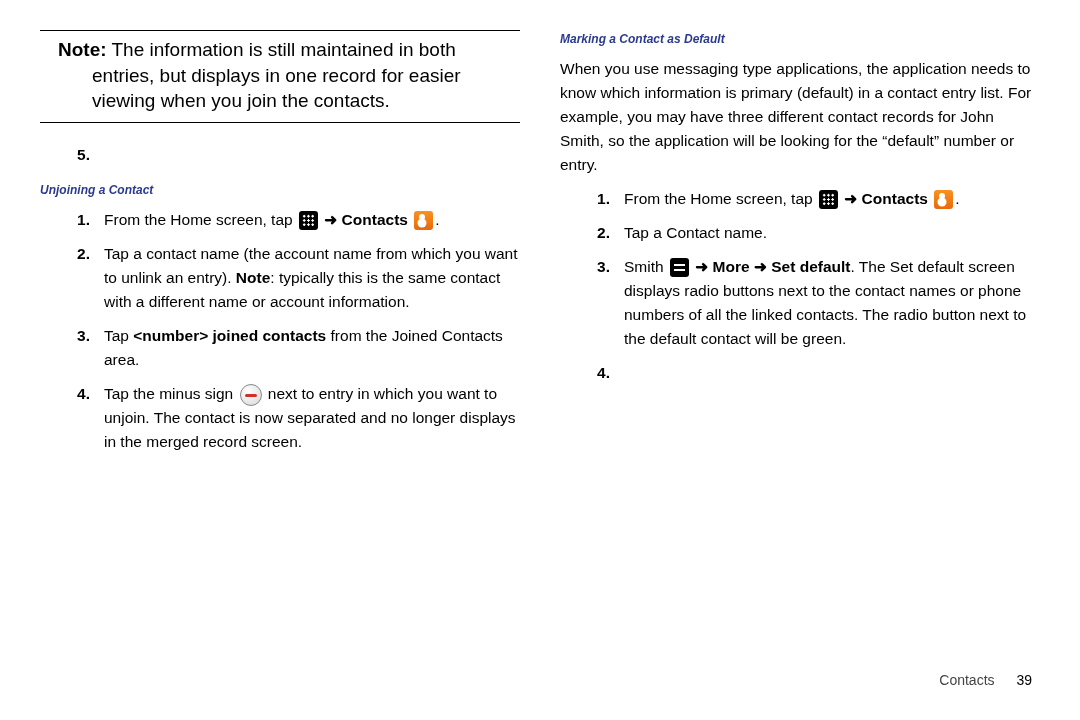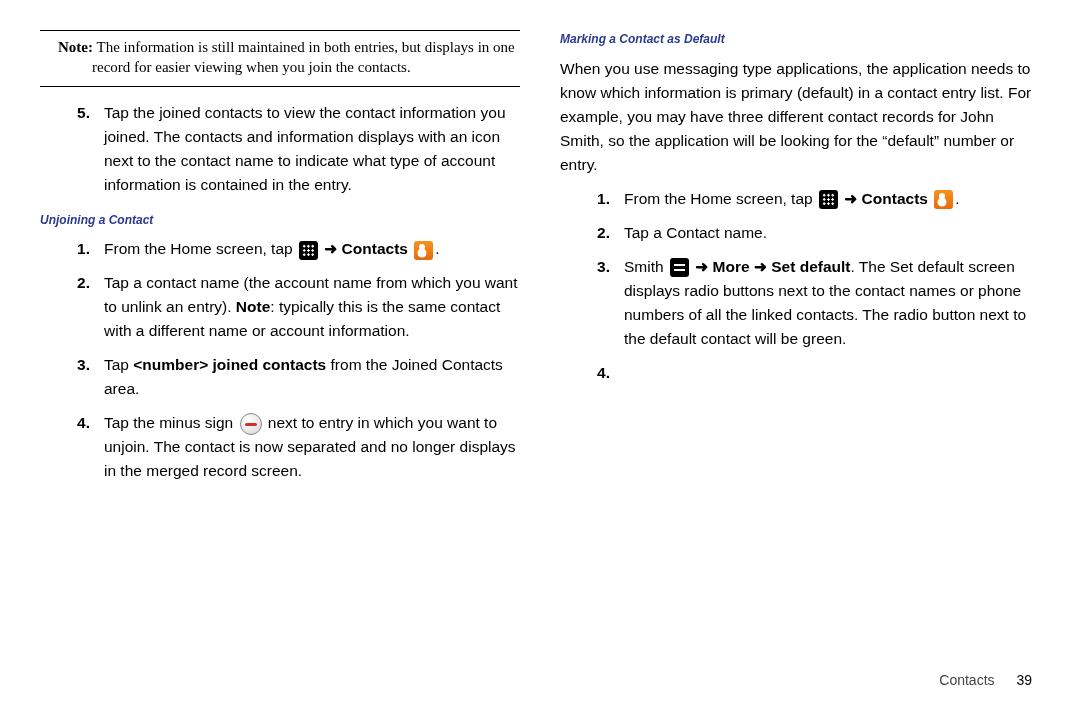--- a/index.html
+++ b/index.html
@@ -20,24 +20,23 @@
     gap: 40px;
   }
   .col {
     flex: 1;
     min-width: 0;
   }
   .note-box {
     border-top: 1.5px solid #000;
     border-bottom: 1.5px solid #000;
     padding: 6px 4px 8px 4px;
-    font-size: 15px;
+    font-size: 19px;
     line-height: 1.35;
-    margin-bottom: 14px;
-    font-family: Liberation Serif, serif;
+    margin-bottom: 20px;
   }
   .note-box .label { font-weight: bold; }
   .note-body { display:inline; }
   .note-wrap { padding-left: 48px; text-indent: -34px; }
   ol.steps {
     list-style: none;
     padding-left: 0;
     margin: 0;
   }
   ol.steps > li {
@@ -140,21 +139,20 @@
     <div class="note-box">
       <div class="note-wrap">
         <span class="label">Note:</span>
         <span class="note-body">The information is still maintained in both entries, but displays in one record for easier viewing when you join the contacts.</span>
       </div>
     </div>
 
     <ol class="steps">
       <li>
         <span class="num">5.</span>
-        <span class="content">Tap the joined contacts to view the contact information you joined. The contacts and information displays with an icon next to the contact name to indicate what type of account information is contained in the entry.</span>
       </li>
     </ol>
 
     <div class="heading">Unjoining a Contact</div>
 
     <ol class="steps">
       <li>
         <span class="num">1.</span>
         <span class="content">
           <span>From the Home screen, tap </span>

